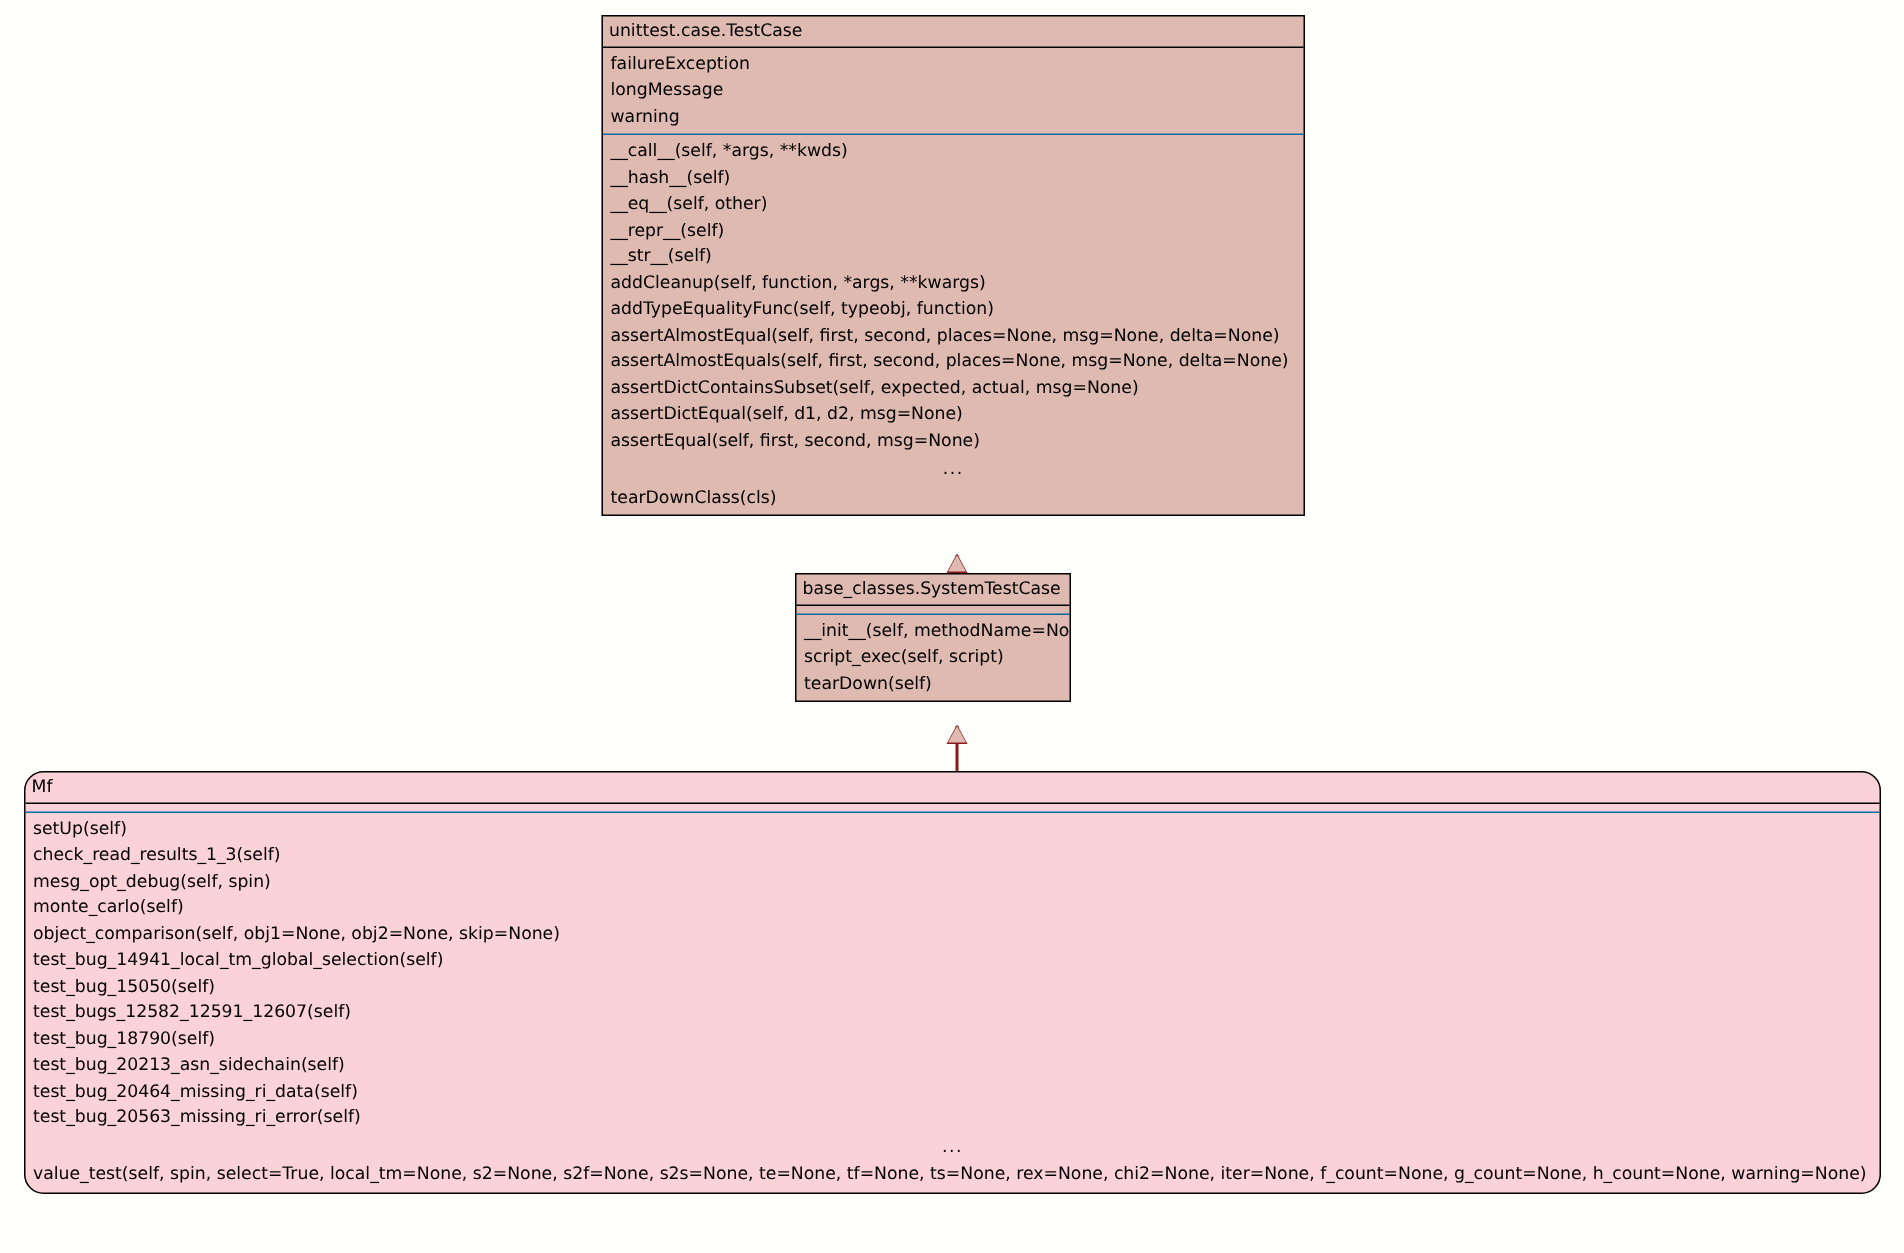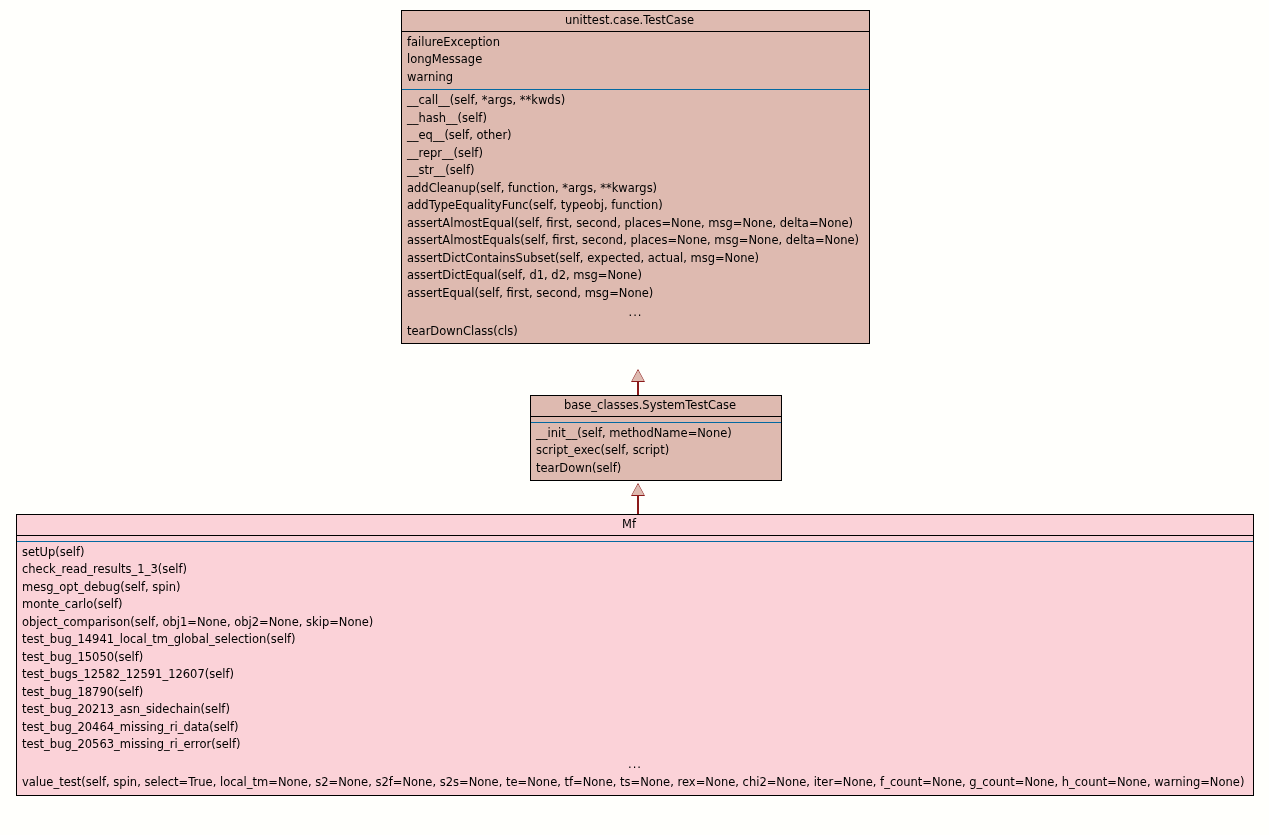--- a/index.html
+++ b/index.html
@@ -26,21 +26,21 @@
     box-sizing: border-box;
     border: 1px solid #000000;
     background: #debab0;
   }
   .uml-class.pink {
     background: #fbd2d8;
   }
 
   .uml-title {
     box-sizing: border-box;
-    text-align: center;
+    text-align: left;
     font-size: 11.5px;
     color: #000;
     line-height: 1;
     padding: 4px 16px 4px 4px;
     border-bottom: 1px solid #000;
     white-space: nowrap;
     overflow: hidden;
   }
 
   .uml-compartment {
@@ -142,33 +142,33 @@
       <div class="uml-row">assertAlmostEqual(self, first, second, places=None, msg=None, delta=None)</div>
       <div class="uml-row">assertAlmostEquals(self, first, second, places=None, msg=None, delta=None)</div>
       <div class="uml-row">assertDictContainsSubset(self, expected, actual, msg=None)</div>
       <div class="uml-row">assertDictEqual(self, d1, d2, msg=None)</div>
       <div class="uml-row">assertEqual(self, first, second, msg=None)</div>
       <div class="uml-row ellipsis">...</div>
       <div class="uml-row">tearDownClass(cls)</div>
     </div>
   </div>
 
-  <div class="uml-class" style="left:530px; top:395px; width:252px;">
+  <div class="uml-class" style="left:530px; top:382px; width:184px;">
     <div class="uml-title">base_classes.SystemTestCase</div>
 
     <div class="uml-compartment empty"></div>
 
     <div class="uml-compartment last">
       <div class="uml-row">__init__(self, methodName=None)</div>
       <div class="uml-row">script_exec(self, script)</div>
       <div class="uml-row">tearDown(self)</div>
     </div>
   </div>
 
-  <div class="uml-class pink" style="left:16px; top:514px; width:1238px;">
+  <div class="uml-class pink" style="left:16px; top:514px; width:1238px;border-radius:13px;">
     <div class="uml-title">Mf</div>
 
     <div class="uml-compartment empty"></div>
 
     <div class="uml-compartment last">
       <div class="uml-row">setUp(self)</div>
       <div class="uml-row">check_read_results_1_3(self)</div>
       <div class="uml-row">mesg_opt_debug(self, spin)</div>
       <div class="uml-row">monte_carlo(self)</div>
       <div class="uml-row">object_comparison(self, obj1=None, obj2=None, skip=None)</div>

